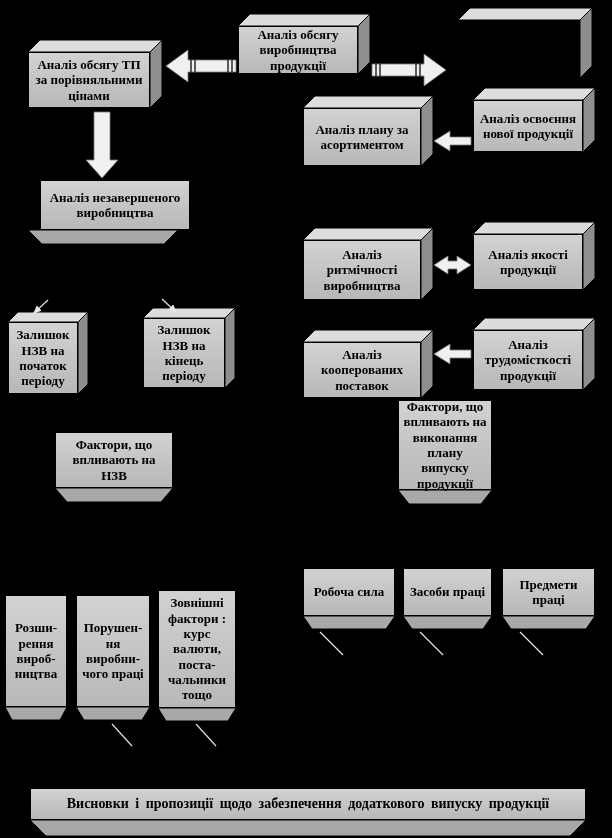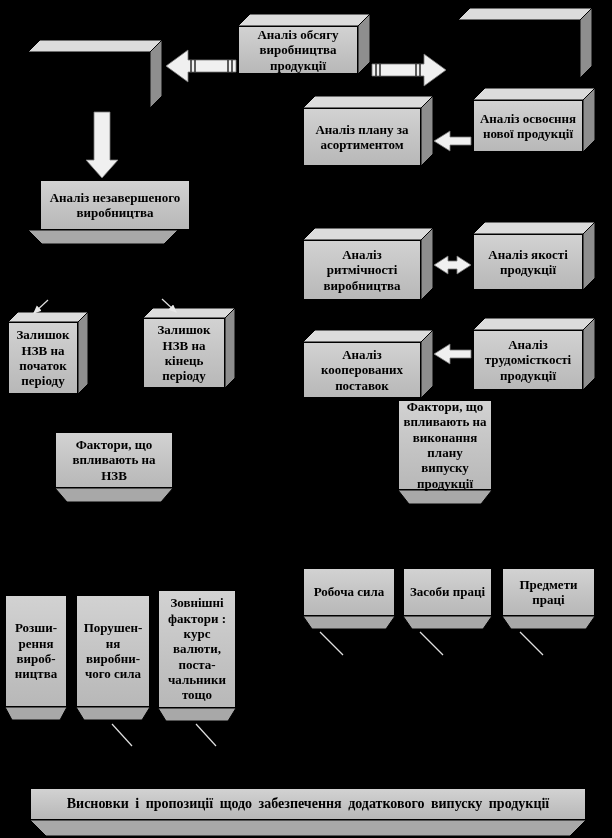--- a/index.html
+++ b/index.html
@@ -98,20 +98,21 @@
       <line x1="320" y1="632" x2="343" y2="655"></line>
       <line x1="420" y1="632" x2="443" y2="655"></line>
       <line x1="520" y1="632" x2="543" y2="655"></line>
       <line x1="112" y1="724" x2="132" y2="746"></line>
       <line x1="196" y1="724" x2="216" y2="746"></line>
     </g>
   </svg>
 
   <div class="face" style="left:238px;top:26px;width:120px;height:48px">Аналіз обсягу виробництва продукції</div>
 
+  <div class="face" style="left:28px;top:52px;width:122px;height:56px">Аналіз обсягу ТП за порівняльними цінами</div>
 
 
   <div class="face" style="left:303px;top:108px;width:118px;height:58px">Аналіз плану за асортиментом</div>
 
   <div class="face" style="left:473px;top:100px;width:110px;height:52px">Аналіз освоєння нової продукції</div>
 
   <div class="face" style="left:40px;top:180px;width:150px;height:50px">Аналіз незавершеного виробництва</div>
 
   <div class="face" style="left:303px;top:240px;width:118px;height:60px">Аналіз ритмічності виробництва</div>
 
@@ -130,19 +131,19 @@
   <div class="face" style="left:398px;top:400px;width:94px;height:90px">Фактори, що впливають на виконання плану випуску продукції</div>
 
   <div class="face" style="left:303px;top:568px;width:92px;height:48px">Робоча сила</div>
 
   <div class="face" style="left:403px;top:568px;width:89px;height:48px">Засоби праці</div>
 
   <div class="face" style="left:502px;top:568px;width:93px;height:48px">Предмети праці</div>
 
   <div class="face sm" style="left:5px;top:595px;width:62px;height:112px">Розши-рення вироб-ництва</div>
 
-  <div class="face sm" style="left:76px;top:595px;width:74px;height:112px">Порушен-ня виробни-чого сила</div>
+  <div class="face sm" style="left:76px;top:595px;width:74px;height:112px">Порушен-ня виробни-чого праці</div>
 
   <div class="face sm" style="left:158px;top:590px;width:78px;height:118px">Зовнішні фактори : курс валюти, поста-чальники тощо</div>
 
   <div class="face lg" style="left:30px;top:788px;width:556px;height:32px">Висновки і пропозиції щодо забезпечення додаткового випуску продукції</div>
 
 </div>
 
 </body></html>

